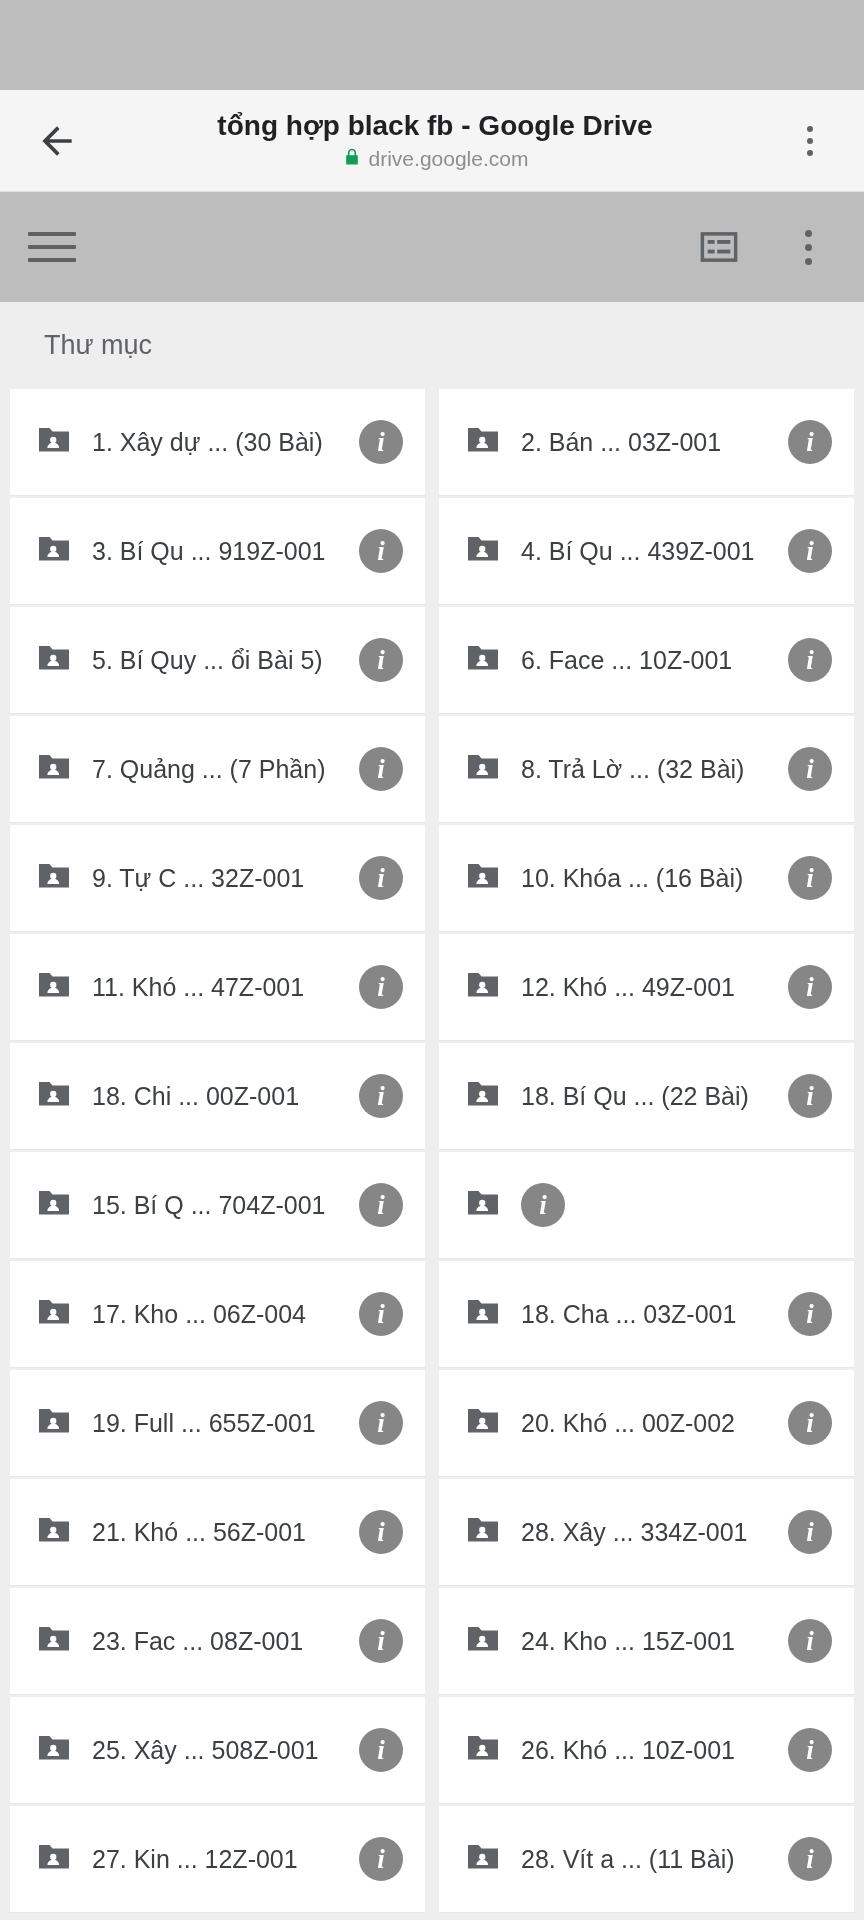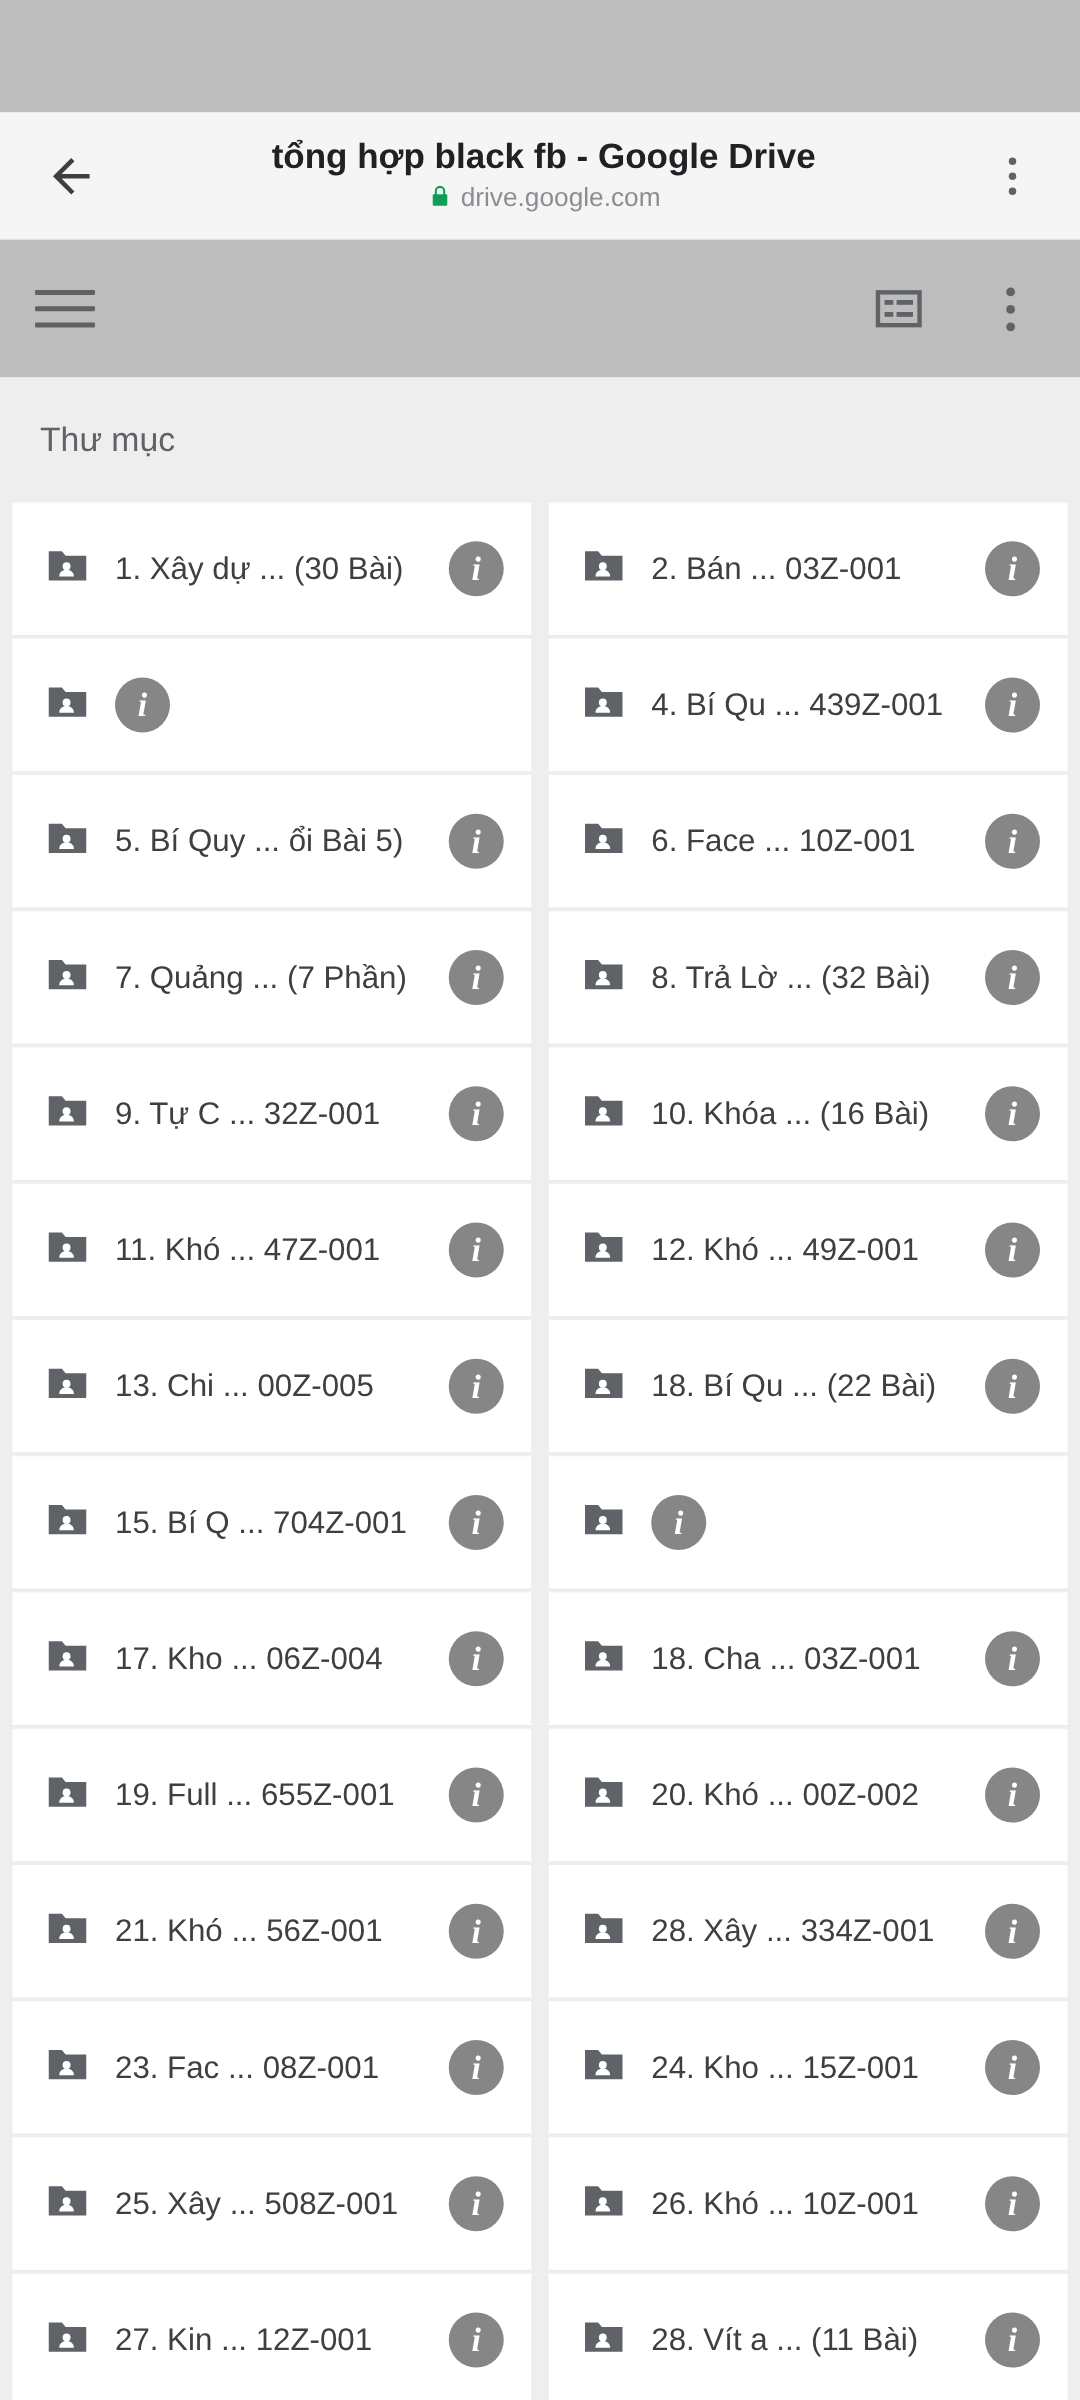--- a/index.html
+++ b/index.html
@@ -149,24 +149,24 @@
   }
 
   
   .content {
     flex: 1 1 auto;
     background: #eeeeee;
     overflow: hidden;
     position: relative;
   }
   .section-header {
-    height: 100px;
-    display: flex;
-    align-items: center;
-    padding: 0 32px;
+    height: 87px;
+    display: flex;
+    align-items: center;
+    padding: 0 44px;
     background: #eeeeee;
   }
   .section-header span {
     font-size: 27px;
     color: #5f6368;
   }
 
   .grid {
     display: grid;
     grid-template-columns: 1fr 1fr;
@@ -293,20 +293,21 @@
   </div>
 
   <div class="card">
     <span class="folder-icon">
       <svg width="36" height="30" viewBox="0 0 24 20" aria-hidden="true">
         <path d="M2 2h7l2 2.4h11v13.2H2z" fill="#5f6368"></path>
         <circle cx="11.5" cy="10" r="2.1" fill="#ffffff"></circle>
         <path d="M7.6 15.4c0-2.2 1.8-3.5 3.9-3.5s3.9 1.3 3.9 3.5z" fill="#ffffff"></path>
       </svg>
     </span>
+    <span class="card-label">3. Bí Qu ... 919Z-001</span>
     <span class="info-btn">i</span>
   </div>
 
   <div class="card">
     <span class="folder-icon">
       <svg width="36" height="30" viewBox="0 0 24 20" aria-hidden="true">
         <path d="M2 2h7l2 2.4h11v13.2H2z" fill="#5f6368"></path>
         <circle cx="11.5" cy="10" r="2.1" fill="#ffffff"></circle>
         <path d="M7.6 15.4c0-2.2 1.8-3.5 3.9-3.5s3.9 1.3 3.9 3.5z" fill="#ffffff"></path>
       </svg>
@@ -412,21 +413,21 @@
   </div>
 
   <div class="card">
     <span class="folder-icon">
       <svg width="36" height="30" viewBox="0 0 24 20" aria-hidden="true">
         <path d="M2 2h7l2 2.4h11v13.2H2z" fill="#5f6368"></path>
         <circle cx="11.5" cy="10" r="2.1" fill="#ffffff"></circle>
         <path d="M7.6 15.4c0-2.2 1.8-3.5 3.9-3.5s3.9 1.3 3.9 3.5z" fill="#ffffff"></path>
       </svg>
     </span>
-    <span class="card-label">13. Chi ... 00Z-005</span>
+    <span class="card-label">18. Chi ... 00Z-001</span>
     <span class="info-btn">i</span>
   </div>
 
   <div class="card">
     <span class="folder-icon">
       <svg width="36" height="30" viewBox="0 0 24 20" aria-hidden="true">
         <path d="M2 2h7l2 2.4h11v13.2H2z" fill="#5f6368"></path>
         <circle cx="11.5" cy="10" r="2.1" fill="#ffffff"></circle>
         <path d="M7.6 15.4c0-2.2 1.8-3.5 3.9-3.5s3.9 1.3 3.9 3.5z" fill="#ffffff"></path>
       </svg>

